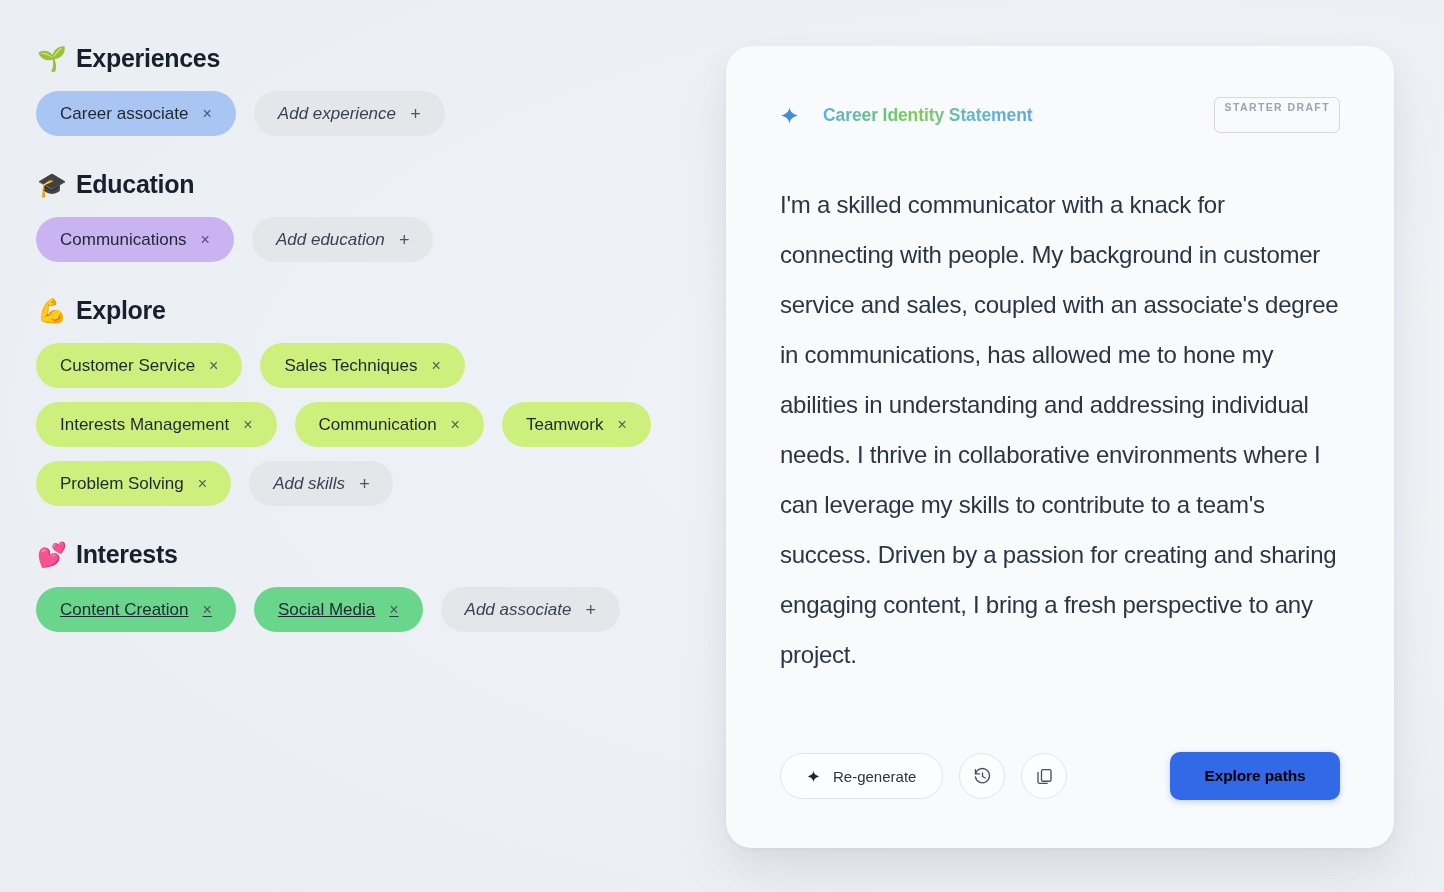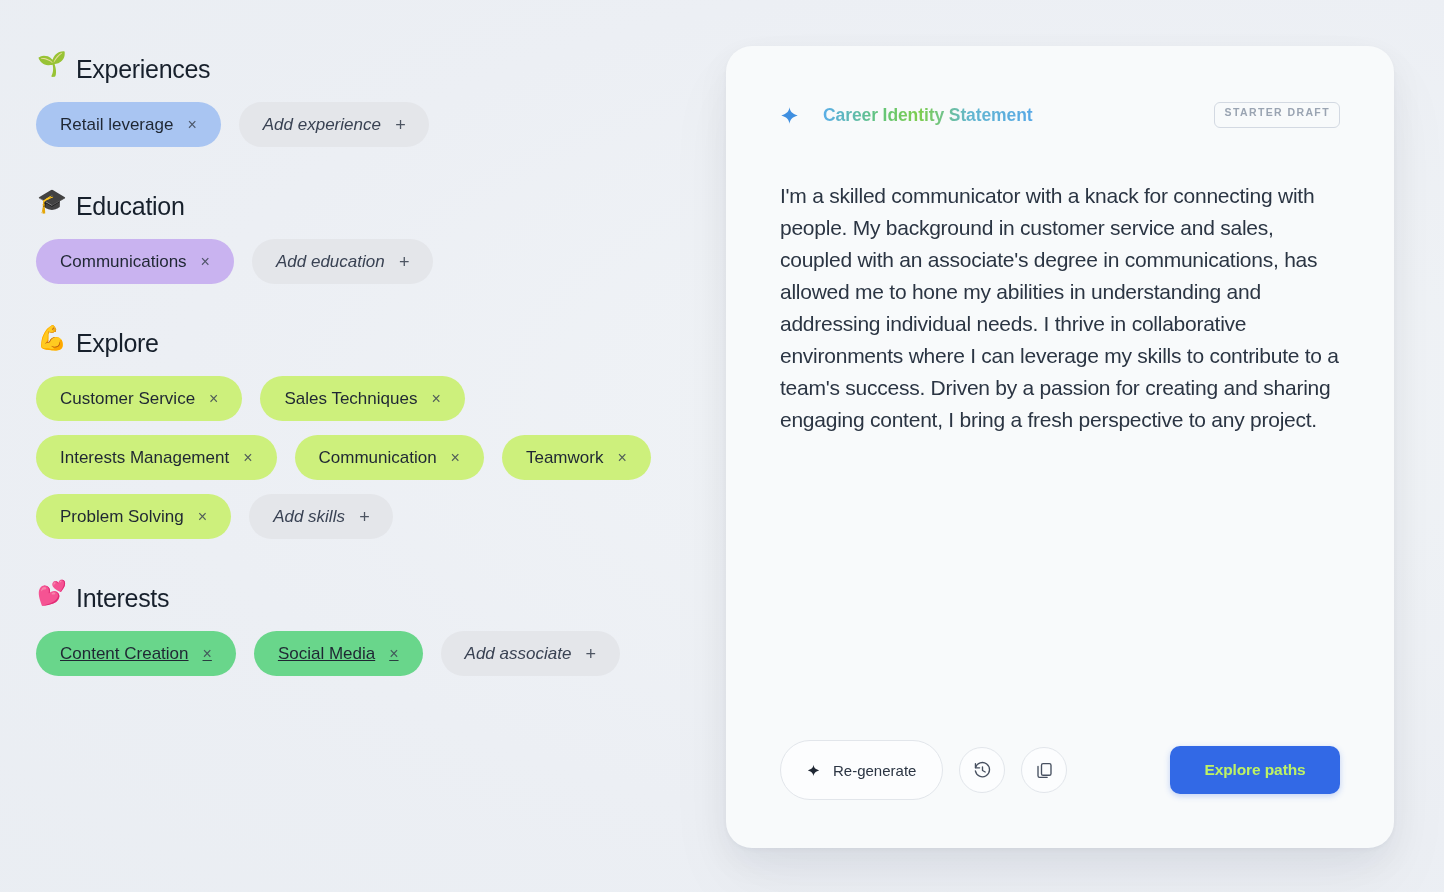--- a/index.html
+++ b/index.html
@@ -47,24 +47,23 @@
   .section-emoji {
     font-size: 24px;
     line-height: 1;
     width: 26px;
     text-align: left;
     filter: saturate(1.05);
   }
 
   .section-title {
     font-size: 25px;
-    font-weight: 400;
+    font-weight: 700;
     letter-spacing: -0.3px;
     color: #17202c;
-    margin-top: 11px;
   }
 
   .chip-row {
     display: flex;
     flex-wrap: wrap;
     gap: 14px 18px;
     max-width: 640px;
   }
 
   .chip {
@@ -153,51 +152,51 @@
         #57a8e6 100%);
     -webkit-background-clip: text;
     background-clip: text;
     color: transparent;
     -webkit-text-fill-color: transparent;
   }
 
   .badge {
     border: 1px solid #d3d9e2;
     border-radius: 6px;
-    padding: 4px 9px 9px 10px;
+    padding: 4px 9px 20px 10px;
     font-size: 10.5px;
     font-weight: 600;
     letter-spacing: 1.4px;
     color: #9aa4b2;
     white-space: nowrap;
     line-height: 1;
   }
 
   .statement {
     margin-top: 52px;
-    font-size: 21px;
-    line-height: 32px;
+    font-size: 24px;
+    line-height: 50px;
     color: #2b3543;
     letter-spacing: -0.25px;
     font-weight: 400;
   }
 
   .card-actions {
     margin-top: auto;
     margin-bottom: 48px;
     display: flex;
     align-items: center;
     gap: 16px;
   }
 
   .btn-regen {
     display: inline-flex;
     align-items: center;
     gap: 13px;
-    height: 60px;
+    height: 46px;
     padding: 0 26px;
     border-radius: 999px;
     border: 1px solid #e2e6eb;
     background: #fcfdfe;
     font-size: 15px;
     color: #2b3543;
     font-family: inherit;
     cursor: pointer;
   }
 
@@ -225,21 +224,21 @@
 
   .spacer { flex: 1 1 auto; }
 
   .btn-primary {
     height: 48px;
     padding: 0 28px;
     min-width: 170px;
     border: none;
     border-radius: 10px;
     background: #3269e6;
-    color: #bef264;
+    color: #000000;
     font-size: 15.5px;
     font-weight: 600;
     letter-spacing: -0.1px;
     font-family: inherit;
     cursor: pointer;
     box-shadow: 0 2px 6px rgba(50,105,230,.28);
   }
 </style>
 </head>
 <body>
@@ -248,21 +247,21 @@
 
   <div class="left-panel">
     <div id="sections-host">
         <div class="section">
           <div class="section-head">
             <span class="section-emoji">🌱</span>
             <span class="section-title">Experiences</span>
           </div>
           <div class="chip-row">
             <div class="chip exp">
-              <span>Retail leverage</span>
+              <span>Career associate</span>
               <span class="chip-x">×</span>
             </div>
             <div class="chip add">
               <span>Add experience</span>
               <span class="chip-plus">+</span>
             </div>
           </div>
         </div>
         <div class="section">
           <div class="section-head">

